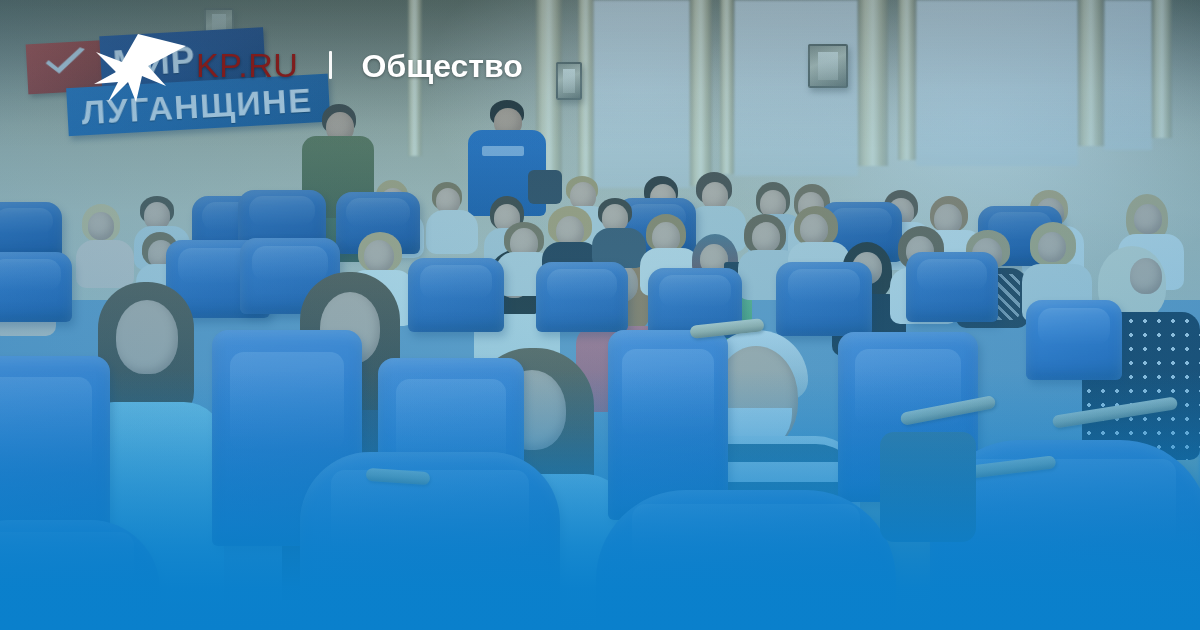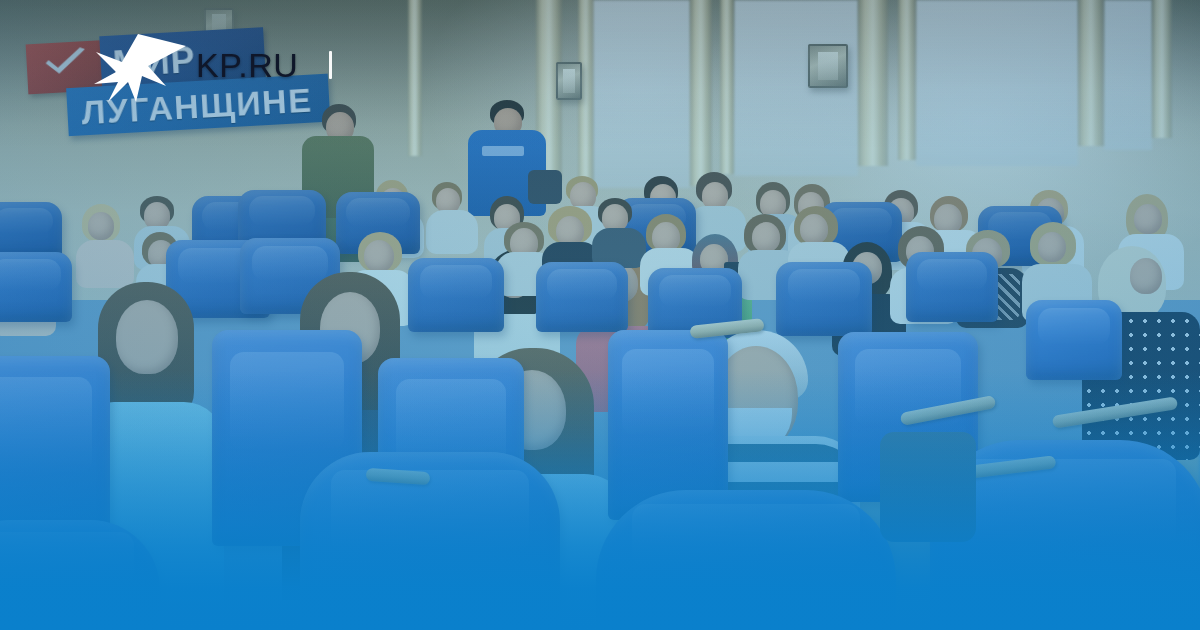--- a/index.html
+++ b/index.html
@@ -250,21 +250,21 @@
   .brand-text {
     display: flex;
     align-items: baseline;
     margin-left: 104px;
     color: #ffffff;
   }
   .brand-kp {
     font-size: 34px;
     font-weight: 400;
     letter-spacing: .6px;
-    color: #0f172a;
+    color: #7f1d1d;
     text-shadow: 0 1px 3px rgba(0,0,0,.35);
     line-height: 1;
   }
   .brand-sep {
     display: inline-block;
     width: 3px;
     height: 28px;
     background: #ffffff;
     opacity: .95;
     margin: 0 30px;
@@ -567,16 +567,17 @@
 
   <div class="brandbar">
 
     <svg class="logo-bird" viewBox="0 0 96 72">
       <path d="M46 2 L30 30 L4 20 L24 40 L2 52 L26 50 L16 70 L36 50 L44 70 L50 44 L74 54 L56 34 L94 14 Z" fill="#ffffff"></path>
     </svg>
 
     <div class="brand-text">
       <span class="brand-kp">KP.RU</span>
       <span class="brand-sep"></span>
+      <span class="brand-cat">Общество</span>
     </div>
   </div>
 
 </div>
 
 </body></html>

